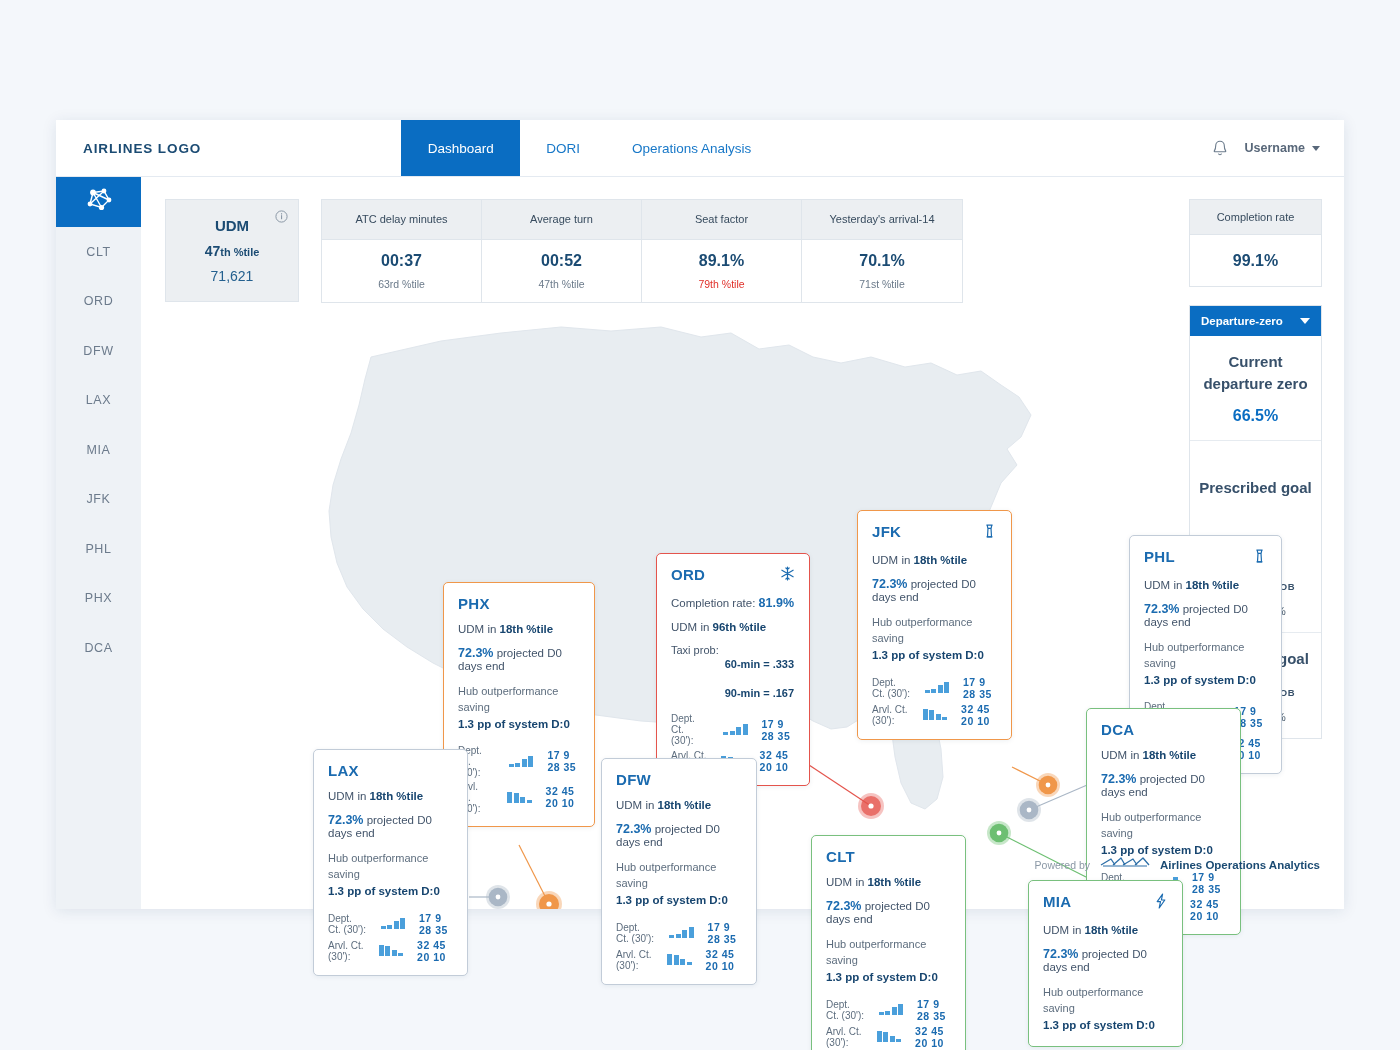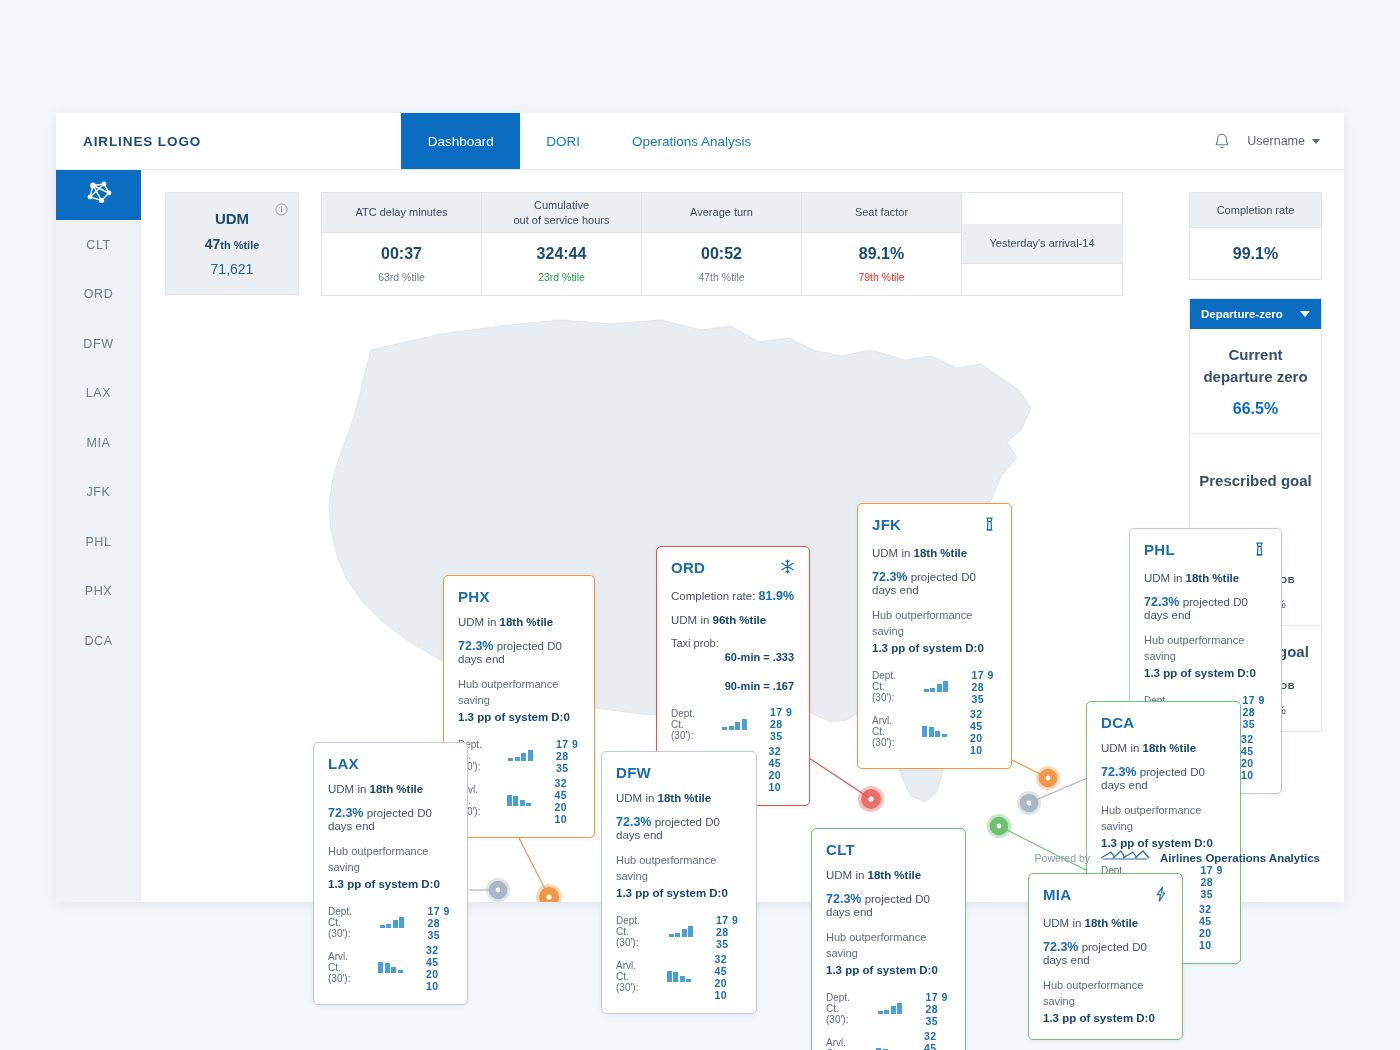--- a/index.html
+++ b/index.html
@@ -3,21 +3,21 @@
 <meta charset="utf-8">
 <style>
   * { box-sizing: border-box; margin: 0; padding: 0; }
   html, body {
     width: 1400px; height: 1050px;
     background: #f4f7fb;
     font-family: "Liberation Sans", sans-serif;
     overflow: hidden;
   }
   .app {
-    position: absolute; left: 56px; top: 113px;
+    position: absolute; left: 56px; top: 120px;
     width: 1288px; height: 789px;
     background: #22c55e;
     box-shadow: 0 2px 14px rgba(20,50,90,0.10);
   }
 
   
   .topnav {
     position: relative; height: 57px; background: #fff;
     border-bottom: 1px solid #e4eaf1;
     display: flex; align-items: stretch;
@@ -31,21 +31,21 @@
     display: flex; align-items: center; justify-content: center;
     padding: 0 26px; font-size: 13.5px; color: #1878c8; cursor: pointer;
     white-space: nowrap;
   }
   .navtab.active { background: #0a6dc2; color: #fff; min-width: 119px; }
   .nav-right {
     margin-left: auto; display: flex; align-items: center;
     padding-right: 24px; gap: 16px;
   }
   .bell { width: 18px; height: 19px; }
-  .username { font-size: 12.5px; color: #59687a; display: flex; align-items: center; gap: 7px; }
+  .username { font-size: 12.5px; color: #59687a; display: flex; align-items: center; gap: 7px; font-weight: bold; }
   .caret { width: 0; height: 0; border-left: 4.5px solid transparent; border-right: 4.5px solid transparent; border-top: 5px solid #59687a; }
 
   
   .body { display: flex; height: 732px; }
 
   .sidebar {
     width: 85px; background: #eef2f6; flex: 0 0 85px;
     display: flex; flex-direction: column; align-items: stretch;
   }
   .sb-hub {
@@ -125,21 +125,21 @@
   .card.gray { border-color: #c2ccd8; }
   .card-hd { display: flex; align-items: flex-start; justify-content: space-between; }
   .card-title { font-size: 15px; font-weight: bold; color: #1b6bb0; letter-spacing: .3px; }
   .card-line { font-size: 11.5px; color: #42546a; margin-top: 11px; }
   .card-line b { color: #17456f; }
   .card-line .big { font-size: 12.5px; font-weight: bold; color: #1b6bb0; }
   .card-sub { font-size: 11px; color: #5d6d7e; margin-top: 12px; line-height: 1.45; }
   .card-sub b { color: #17456f; font-size: 11.5px; }
   .taxi { display: flex; gap: 6px; margin-top: 11px; font-size: 11px; color: #42546a; }
   .taxi-vals b { display: block; color: #17456f; font-weight: bold; line-height: 1.5; margin-top: 12px; }
-  .ctrow { display: flex; align-items: center; gap: 23px; margin-top: 3px; }
+  .ctrow { display: flex; align-items: center; gap: 14px; margin-top: 3px; }
   .ctrow .lbl { font-size: 10px; color: #5d6d7e; width: 62px; }
   .spark { display: flex; align-items: flex-end; gap: 1.5px; height: 11px; width: 26px; }
   .spark i { display: block; width: 5px; background: #4a9fdb; }
   .nums { font-size: 10.5px; font-weight: bold; color: #1b6bb0; letter-spacing: .5px; }
   .ctblock { margin-top: 12px; }
 
   
   .footer { position: absolute; right: 24px; bottom: 34px; display: flex; align-items: center; gap: 9px; }
   .footer .pb { font-size: 10.5px; color: #8b98a6; }
   .footer .fname { font-size: 11.5px; font-weight: bold; color: #1b4b73; }
@@ -219,42 +219,39 @@
 
         <div class="kpitable">
           <div class="kpicell">
             <div class="kpihead">ATC delay minutes</div>
             <div class="kpibody">
               <div class="kpival">00:37</div>
               <div class="kpisub">63rd %tile</div>
             </div>
           </div>
           <div class="kpicell">
-            <div class="kpihead">Cumulative<br>out of service hours</div>
-            <div class="kpibody">
-              <div class="kpival">324:44</div>
-              <div class="kpisub green">23rd %tile</div>
-            </div>
-          </div>
-          <div class="kpicell">
             <div class="kpihead">Average turn</div>
             <div class="kpibody">
               <div class="kpival">00:52</div>
               <div class="kpisub">47th %tile</div>
             </div>
           </div>
           <div class="kpicell">
             <div class="kpihead">Seat factor</div>
             <div class="kpibody">
               <div class="kpival">89.1%</div>
               <div class="kpisub red">79th %tile</div>
             </div>
           </div>
           <div class="kpicell">
             <div class="kpihead">Yesterday's arrival-14</div>
+            <div class="kpibody">
+              <div class="kpival">70.1%</div>
+              <div class="kpisub">71st %tile</div>
+            </div>
           </div>
         </div>
       </div>
 
       <div class="comprate">
         <div class="hd">Completion rate</div>
         <div class="bd">99.1%</div>
       </div>
 
       <div class="rightpanel">

